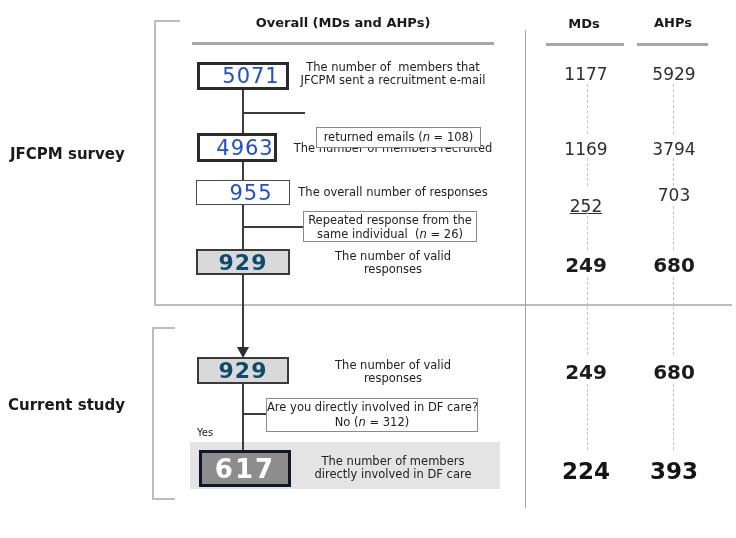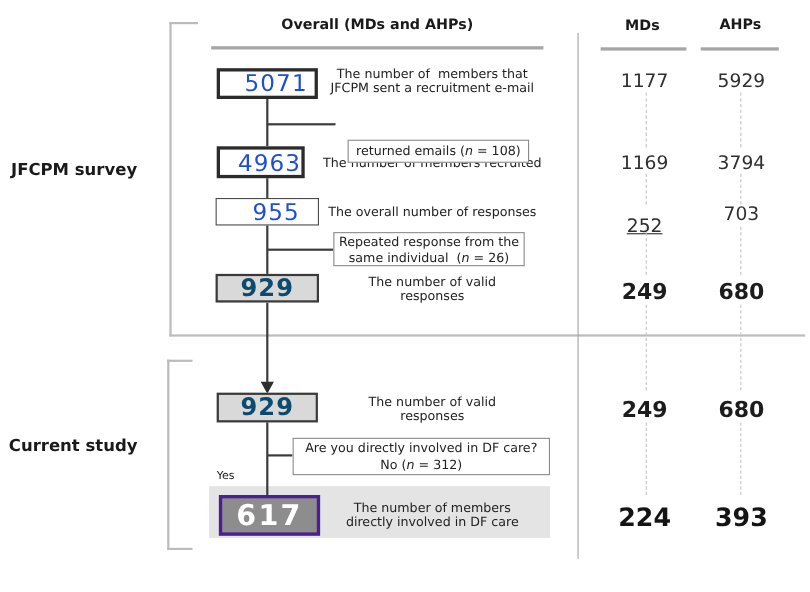--- a/index.html
+++ b/index.html
@@ -16,21 +16,21 @@
   .hdr{font-size:13px;font-weight:bold;text-align:center;color:#1a1a1a;}
   .thick-underline{background:#a6a6a6;height:3px;}
   
   .fbox{box-sizing:border-box;display:flex;align-items:center;justify-content:center;background:#fff;}
   .bthick{border:3px solid #2b2b2b;}
   .bmed{border:2px solid #3a3a3a;}
   .bthin{border:1.5px solid #4a4a4a;}
   .box-num{font-size:21px;letter-spacing:1px;color:#1d4ed8;margin-left:16px;}
   .box-num-bold{font-size:22px;font-weight:bold;letter-spacing:1px;color:#0c4a6e;}
   .fill-light{background:#d9d9d9;}
-  .box-617{background:#8d8d8d;border:3px solid #4c1d95;}
+  .box-617{background:#8d8d8d;border:3px solid #0f172a;}
   .box-617 .v{font-size:26px;font-weight:bold;letter-spacing:2px;color:#ffffff;}
   
   .desc{font-size:11.5px;line-height:13px;text-align:center;color:#222;}
   .note{box-sizing:border-box;border:1px solid #8a8a8a;background:#fff;
         font-size:11.5px;line-height:15px;text-align:center;color:#222;
         display:flex;flex-direction:column;justify-content:center;}
   .it{font-style:italic;}
   
   .conn{background:#3c3c3c;}
   .arrowhead{width:0;height:0;border-left:6px solid transparent;border-right:6px solid transparent;
@@ -124,21 +124,21 @@
     <div class="line">directly involved in DF care</div>
   </div>
 
   <div class="abs note" style="left:316px;top:103px;width:165px;height:21px;margin-top:24px;">
     <div class="line"><span>returned emails (</span><span class="it">n</span><span> = 108)</span></div>
   </div>
   <div class="abs note" style="left:303px;top:211px;width:174px;height:31px;line-height:14px;">
     <div class="line">Repeated response from the</div>
     <div class="line"><span>same individual  (</span><span class="it">n</span><span> = 26)</span></div>
   </div>
-  <div class="abs note" style="left:266px;top:398px;width:234px;height:34px;">
+  <div class="abs note" style="left:266px;top:398px;width:212px;height:34px;">
     <div class="line">Are you directly involved in DF care?</div>
     <div class="line"><span>No (</span><span class="it">n</span><span> = 312)</span></div>
   </div>
 
   <div class="abs yes-label" style="left:197px;top:427px;">Yes</div>
 
   <div class="abs num num-sm" style="left:546px;top:64px;">1177</div>
   <div class="abs num num-sm" style="left:546px;top:139px;">1169</div>
   <div class="abs num num-sm" style="left:546px;top:196px;text-decoration:underline;">252</div>
   <div class="abs num num-md" style="left:546px;top:253px;">249</div>

